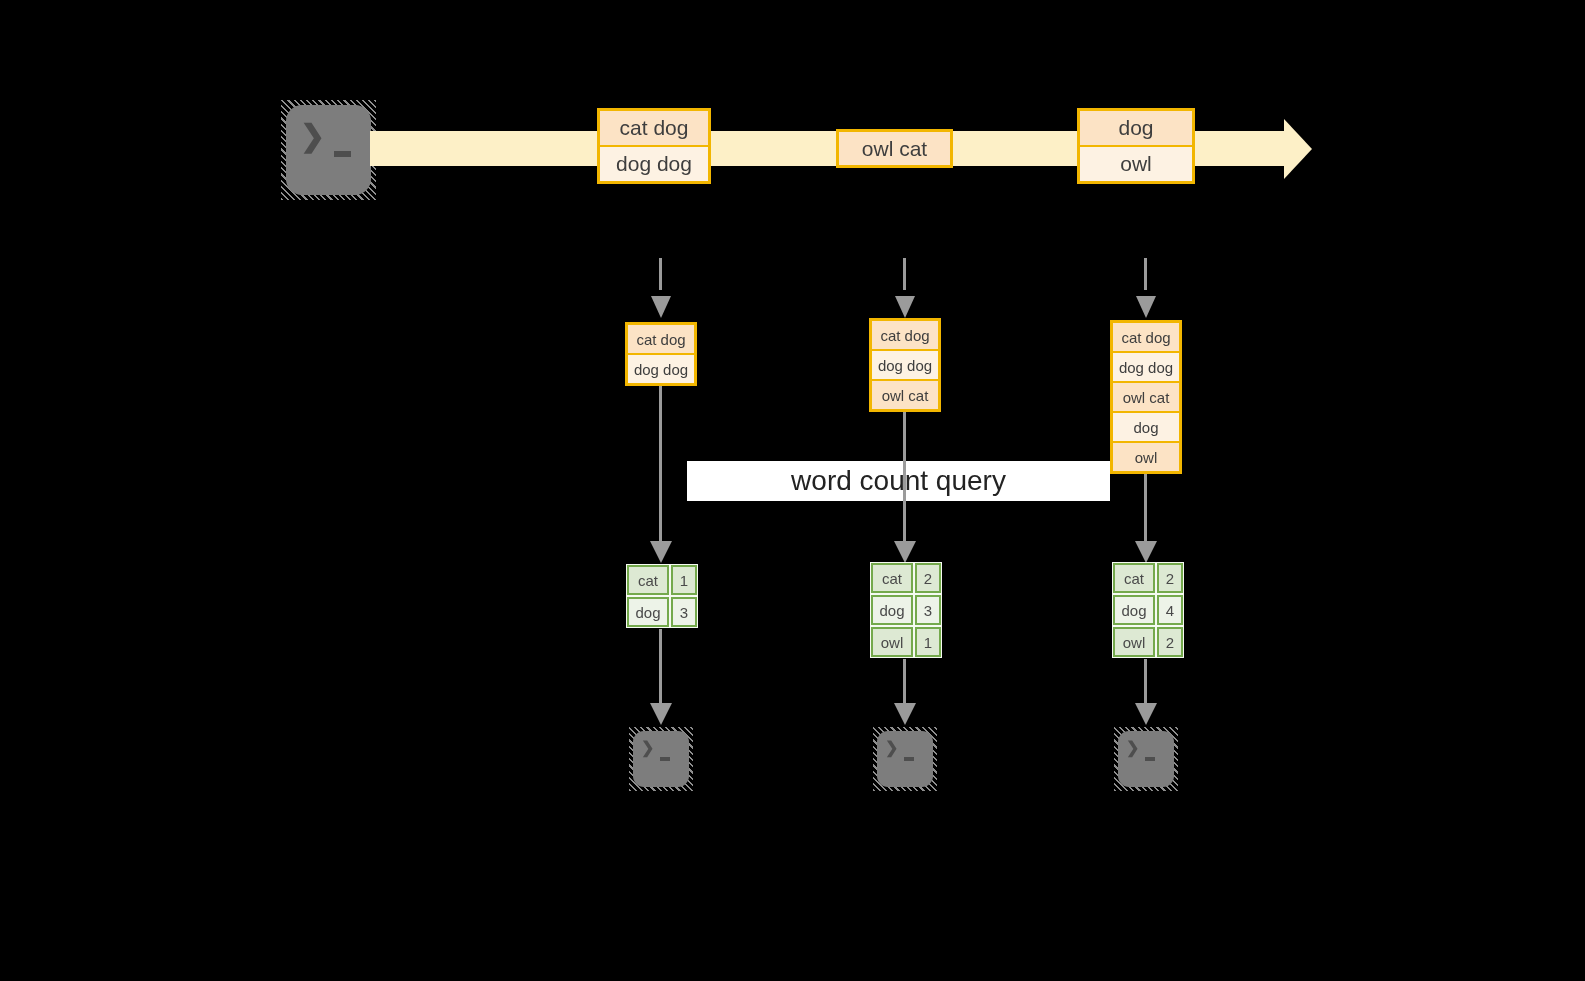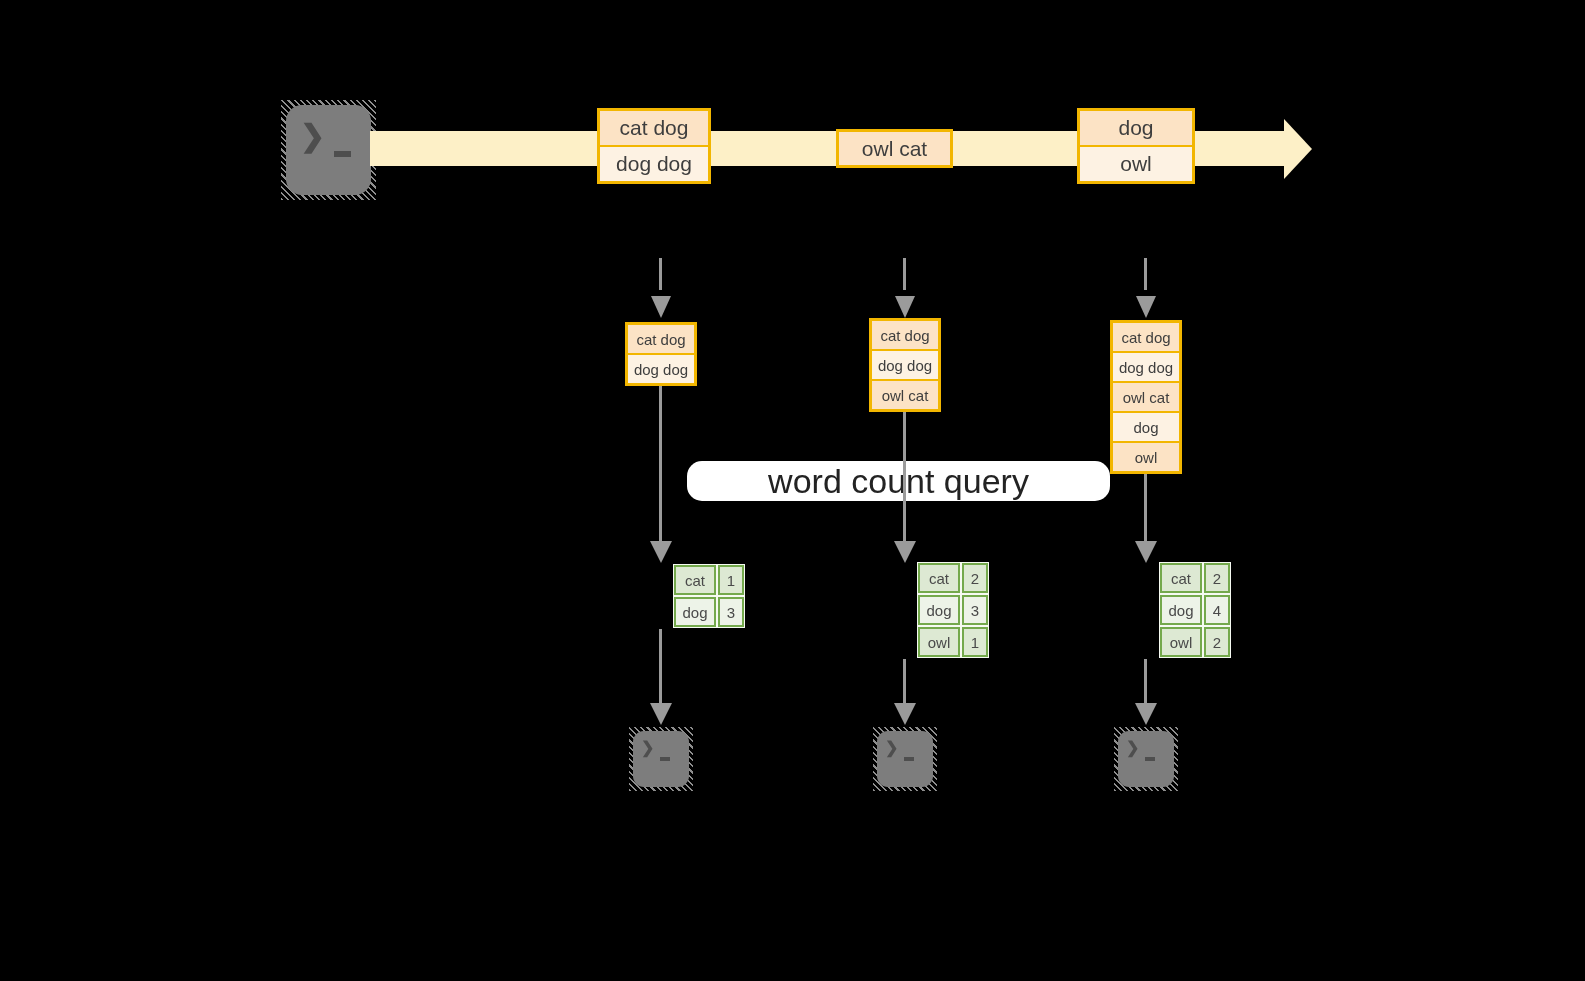--- a/index.html
+++ b/index.html
@@ -25,25 +25,25 @@
   
   .vline{position:absolute;width:3px;background:#9b9b9b;z-index:2;}
   .vhead{position:absolute;width:0;height:0;z-index:2;
          border-left:11px solid transparent;border-right:11px solid transparent;
          border-top:22px solid #9b9b9b;}
   .vhead.sm{border-left-width:10px;border-right-width:10px;border-top-width:22px;}
 
   
   .query-band{position:absolute;left:687px;top:461px;width:423px;height:40px;background:#ffffff;
               z-index:1;display:flex;align-items:center;justify-content:center;
-              font-size:34px;color:#232323;border-radius:15px;}
+              font-size:28px;color:#232323;}
 
   
   .gtable{position:absolute;display:grid;grid-template-columns:42px 26px;grid-auto-rows:30px;
-          gap:2px;padding:1px;background:#f6faf2;z-index:3;margin-left:47px;}
+          gap:2px;padding:1px;background:#f6faf2;z-index:3;}
   .gcell{box-sizing:border-box;border:2px solid #74a94c;display:flex;align-items:center;
          justify-content:center;font-size:15px;color:#4a4a4a;}
   .ga{background:#dde9d3;}
   .gb{background:#edf3e8;}
 
   
   .term{position:absolute;background:repeating-linear-gradient(45deg,
           rgba(150,150,150,.95) 0px,rgba(150,150,150,.95) 1.6px,
           transparent 1.6px,transparent 4.4px);}
   .term-inner{position:absolute;background:#7d7d7d;}

